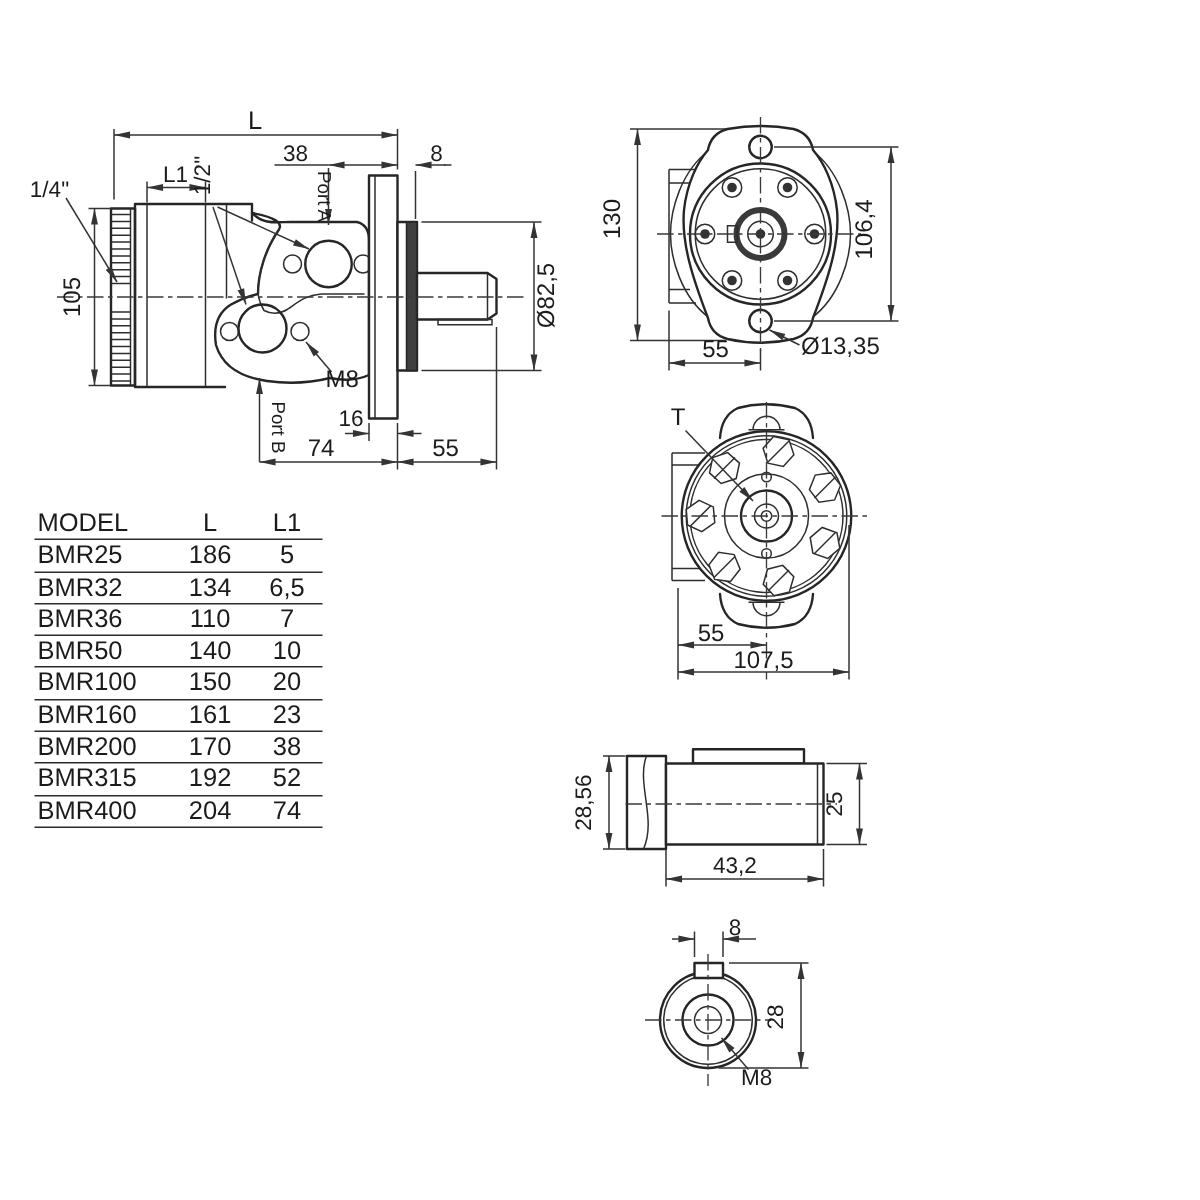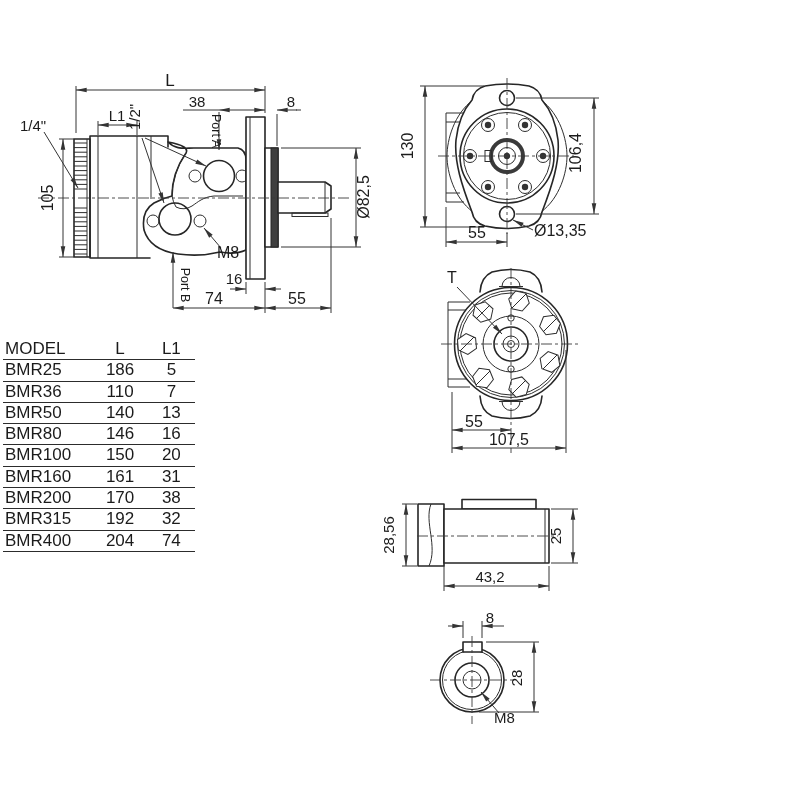--- a/index.html
+++ b/index.html
@@ -11,21 +11,21 @@
   .geof{stroke:#262626;stroke-width:1.6;fill:#ffffff;stroke-linejoin:round;}
   .thin{stroke:#2e2e2e;stroke-width:1;fill:none;}
   .dim{stroke:#343434;stroke-width:1;fill:none;}
   .cl{stroke:#3a3a3a;stroke-width:0.9;fill:none;stroke-dasharray:11 3 3 3;}
   .dark{fill:#3f3f3f;stroke:#262626;stroke-width:1;}
   .dot{fill:#333;}
   .t15{font-size:15px;}
   .t16{font-size:16px;}
   .t13{font-size:12.5px;}
   .t17{font-size:17px;}
-  #spec-table{position:absolute;left:3px;top:339px;width:192px;border-collapse:collapse;
+  #spec-table{position:absolute;left:23px;top:339px;width:192px;border-collapse:collapse;
               font-size:17px;color:#1b1b1b;}
   #spec-table th,#spec-table td{border-bottom:1.6px solid #2c2c2c;font-weight:normal;
               height:20.3px;line-height:20.3px;padding:0;white-space:nowrap;}
   .c-model{text-align:left;padding-left:2px!important;width:88px;}
   .c-l{text-align:center;width:56px;}
   .c-l1{text-align:center;width:48px;}
 </style>
 </head>
 <body>
 
@@ -261,53 +261,53 @@
         <th class="c-l1">L1</th>
       </tr>
     </thead>
     <tbody>
       <tr>
           <td class="c-model">BMR25</td>
           <td class="c-l">186</td>
           <td class="c-l1">5</td>
         </tr>
       <tr>
+          <td class="c-model">BMR32</td>
+          <td class="c-l">134</td>
+          <td class="c-l1">6,5</td>
+        </tr>
+      <tr>
           <td class="c-model">BMR36</td>
           <td class="c-l">110</td>
           <td class="c-l1">7</td>
         </tr>
       <tr>
           <td class="c-model">BMR50</td>
           <td class="c-l">140</td>
-          <td class="c-l1">13</td>
-        </tr>
-      <tr>
-          <td class="c-model">BMR80</td>
-          <td class="c-l">146</td>
-          <td class="c-l1">16</td>
+          <td class="c-l1">10</td>
         </tr>
       <tr>
           <td class="c-model">BMR100</td>
           <td class="c-l">150</td>
           <td class="c-l1">20</td>
         </tr>
       <tr>
           <td class="c-model">BMR160</td>
           <td class="c-l">161</td>
-          <td class="c-l1">31</td>
+          <td class="c-l1">23</td>
         </tr>
       <tr>
           <td class="c-model">BMR200</td>
           <td class="c-l">170</td>
           <td class="c-l1">38</td>
         </tr>
       <tr>
           <td class="c-model">BMR315</td>
           <td class="c-l">192</td>
-          <td class="c-l1">32</td>
+          <td class="c-l1">52</td>
         </tr>
       <tr>
           <td class="c-model">BMR400</td>
           <td class="c-l">204</td>
           <td class="c-l1">74</td>
         </tr>
     </tbody>
   </table>
 </div>
 

